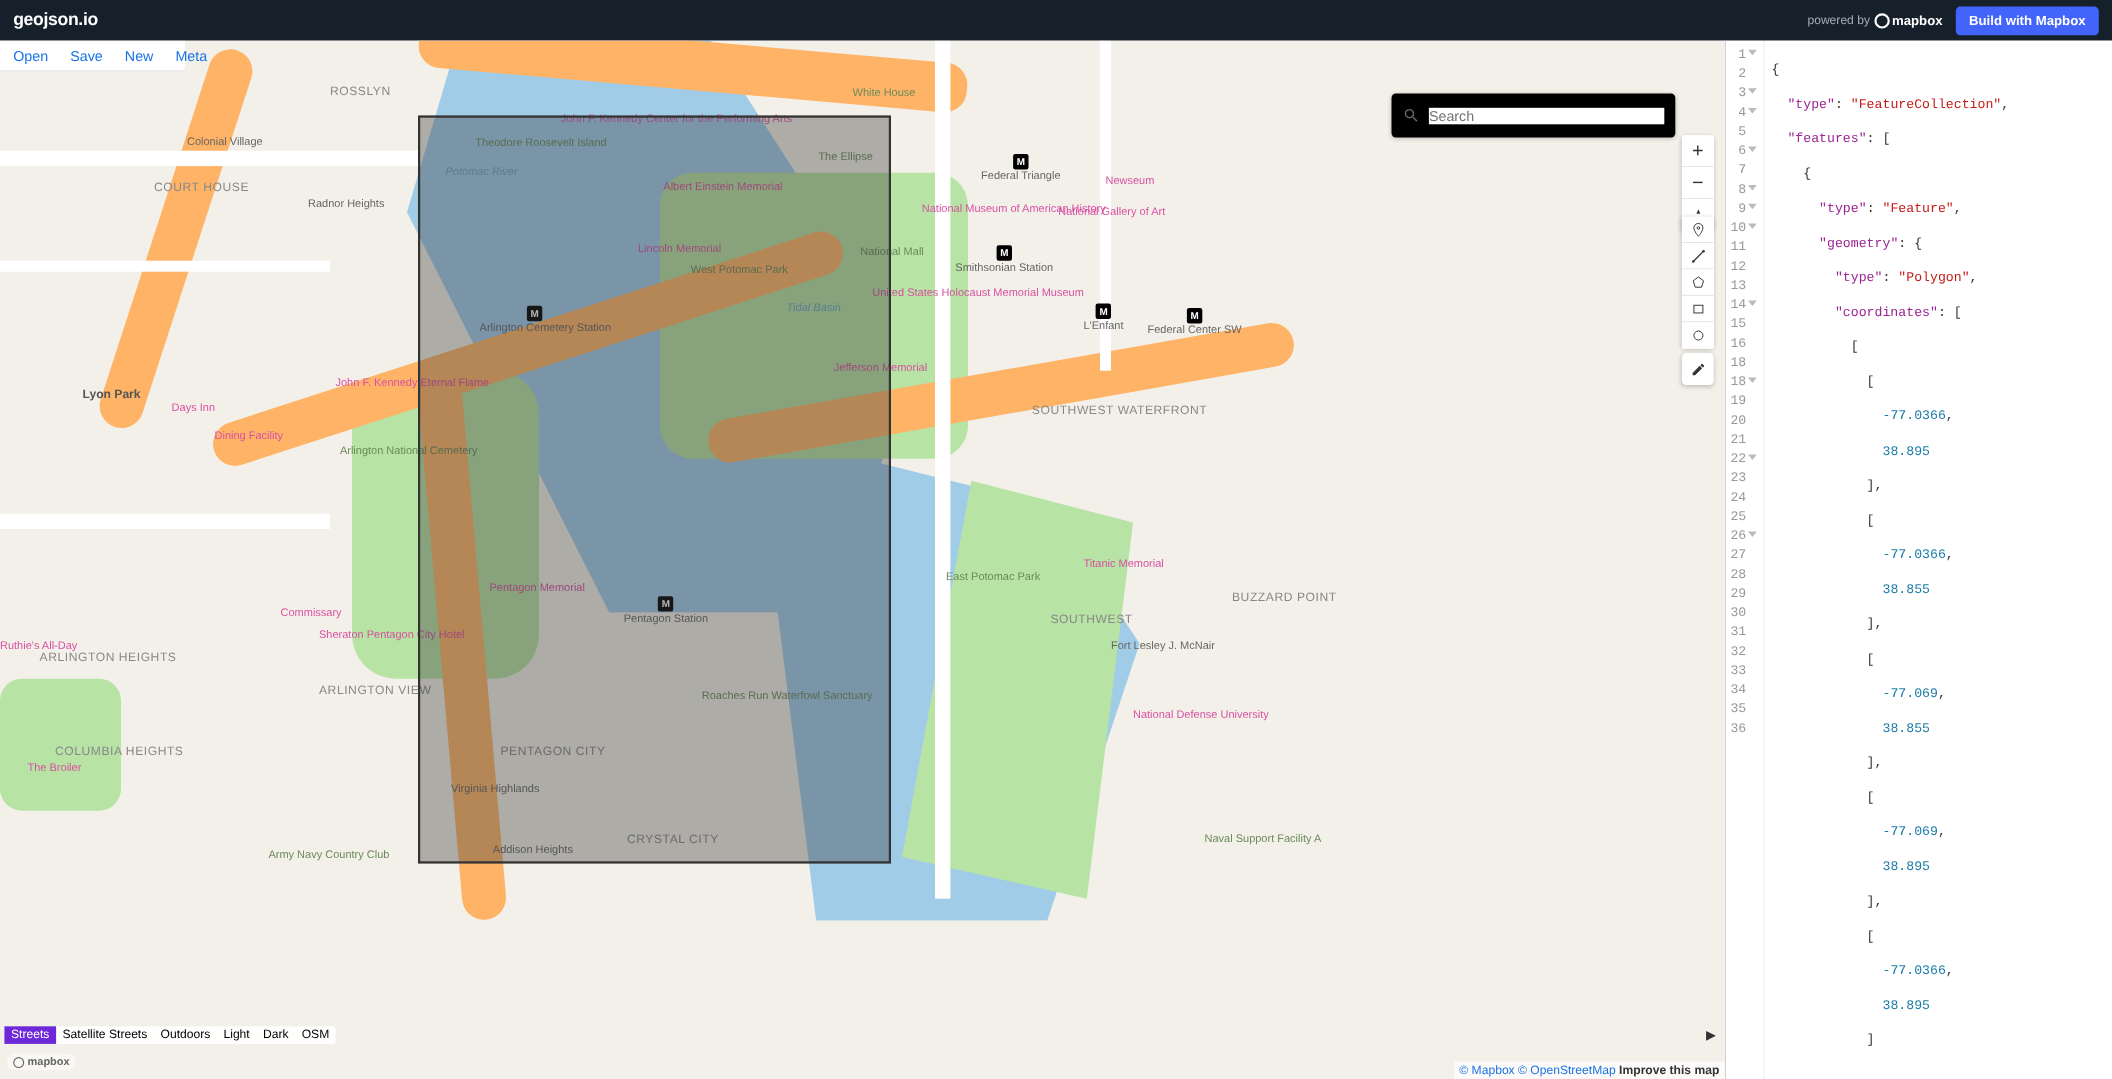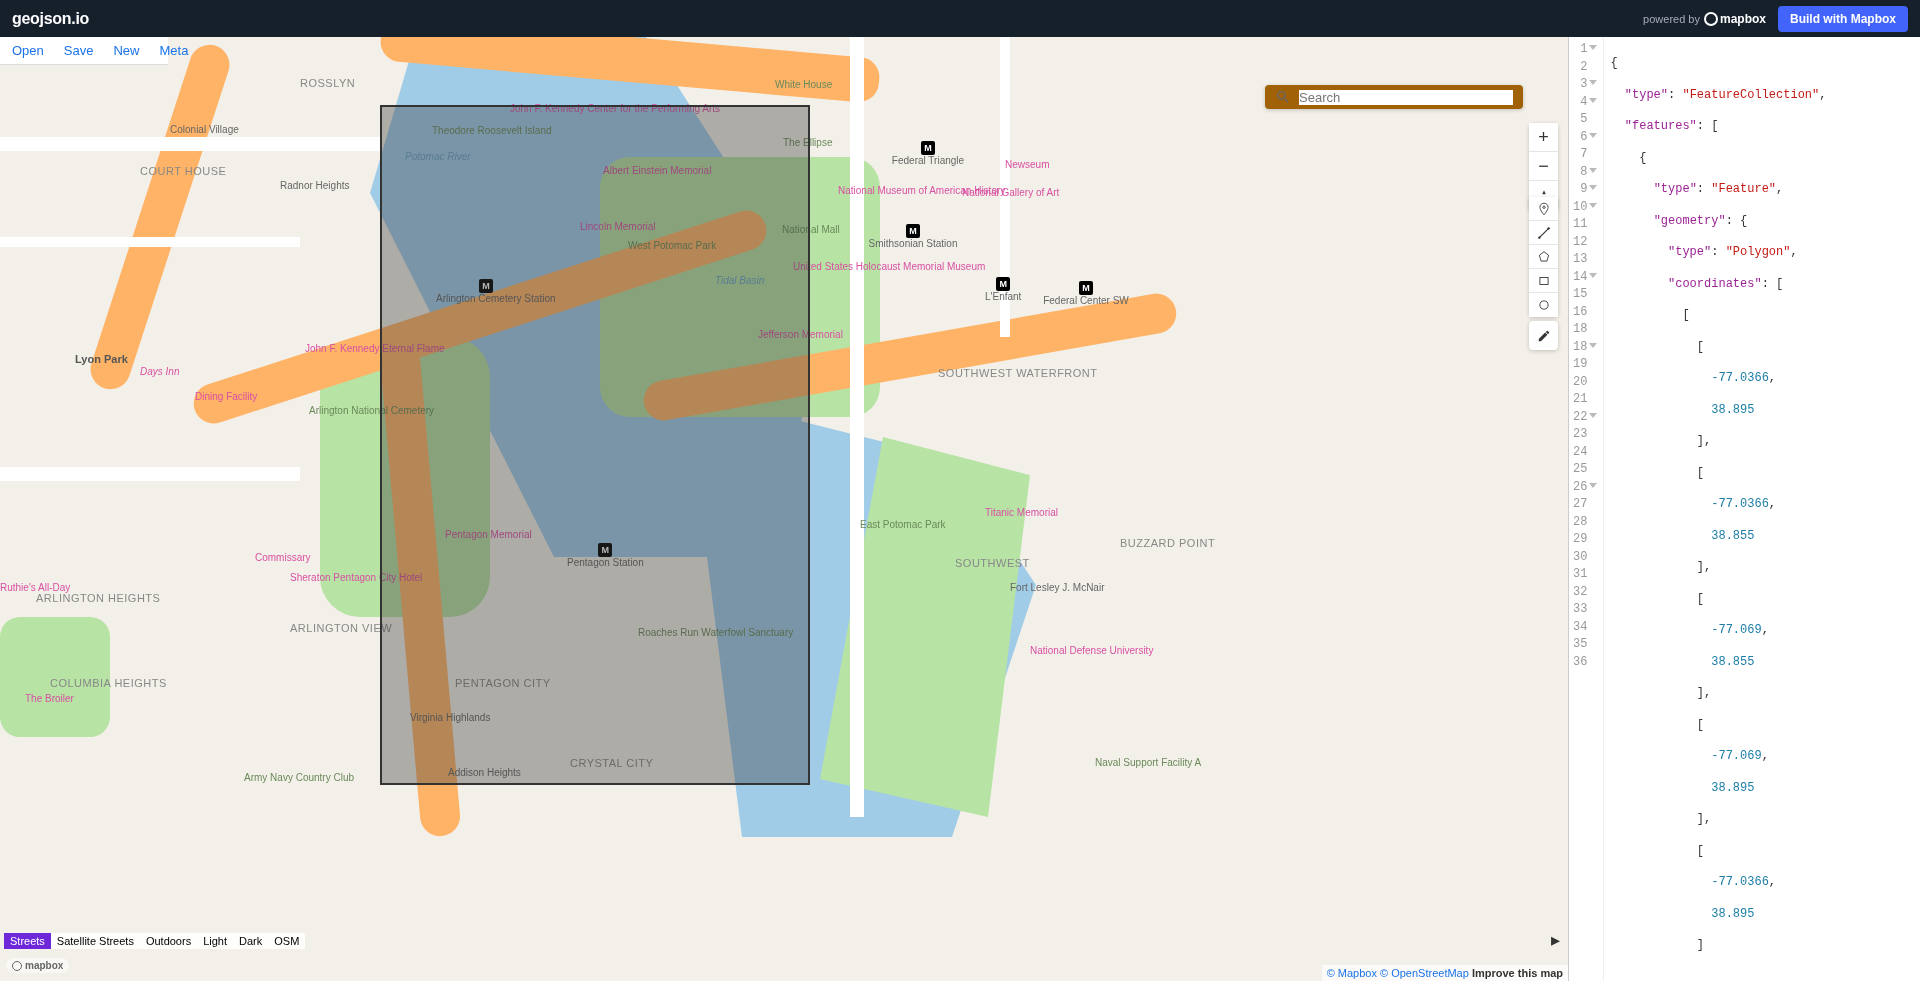--- a/index.html
+++ b/index.html
@@ -26,21 +26,21 @@
 .map-bg { position: absolute; inset: 0; }
 .water { position: absolute; background: #a0cce8; }
 .park { position: absolute; background: #b7e3a4; }
 .road { position: absolute; background: #fff; }
 .highway { position: absolute; background: #ffb366; }
 
 
 .polygon-overlay { position: absolute; left: 380px; top: 68px; width: 430px; height: 680px; background: rgba(60,60,60,0.38); border: 2px solid #333; }
 
 
-.search-box { position: absolute; top: 48px; right: 45px; width: 258px; height: 24px; background: #a16207; border-radius: 4px; box-shadow: 0 1px 4px rgba(0,0,0,0.2); display: flex; align-items: center; padding: 0 10px; }
+.search-box { position: absolute; top: 48px; right: 45px; width: 258px; height: 40px; background: #000000; border-radius: 4px; box-shadow: 0 1px 4px rgba(0,0,0,0.2); display: flex; align-items: center; padding: 0 10px; }
 .search-box svg { width: 16px; height: 16px; fill: #666; }
 .search-box input { border: none; outline: none; margin-left: 8px; font-size: 13px; flex: 1; }
 
 .zoom-controls { position: absolute; top: 86px; right: 10px; width: 29px; background: #fff; border-radius: 4px; box-shadow: 0 1px 4px rgba(0,0,0,0.2); }
 .zoom-controls button { width: 29px; height: 29px; border: none; background: #fff; cursor: pointer; display: flex; align-items: center; justify-content: center; font-size: 18px; color: #333; }
 .zoom-controls button:not(:last-child) { border-bottom: 1px solid #e5e5e5; }
 .compass-btn svg { width: 14px; height: 14px; }
 
 .draw-tools { position: absolute; top: 160px; right: 10px; width: 29px; background: #fff; border-radius: 4px; box-shadow: 0 1px 4px rgba(0,0,0,0.2); }
 .draw-tools button { width: 29px; height: 24px; border: none; background: #fff; cursor: pointer; display: flex; align-items: center; justify-content: center; }
@@ -144,21 +144,21 @@
     <div class="map-label neighborhood" style="left:290px; top:585px; width:90px;">ARLINGTON VIEW</div>
     <div class="map-label neighborhood" style="left:455px; top:640px; width:90px;">PENTAGON CITY</div>
     <div class="map-label" style="left:410px; top:675px; width:80px;">Virginia Highlands</div>
     <div class="map-label" style="left:448px; top:730px;">Addison Heights</div>
     <div class="map-label neighborhood" style="left:570px; top:720px; width:70px;">CRYSTAL CITY</div>
     <div class="map-label neighborhood" style="left:955px; top:520px;">SOUTHWEST</div>
     <div class="map-label neighborhood" style="left:938px; top:330px; width:110px;">SOUTHWEST WATERFRONT</div>
     <div class="map-label neighborhood" style="left:1080px; top:500px; width:80px;margin-left:40px;">BUZZARD POINT</div>
 
     <div class="map-label area" style="left:775px; top:42px;">White House</div>
-    <div class="map-label area" style="left:783px; top:100px;">The Ellipse</div>
+    <div class="map-label area" style="left:744px; top:100px;">The Ellipse</div>
     <div class="map-label area" style="left:782px; top:187px;">National Mall</div>
     <div class="map-label area" style="left:628px; top:203px;">West Potomac Park</div>
     <div class="map-label" style="left:715px; top:238px; color:#6aa3c5; font-style:italic;">Tidal Basin</div>
     <div class="map-label" style="left:405px; top:114px; color:#6aa3c5; font-style:italic;">Potomac River</div>
     <div class="map-label area" style="left:860px; top:482px;">East Potomac Park</div>
     <div class="map-label area" style="left:309px; top:368px; width:120px;">Arlington National Cemetery</div>
     <div class="map-label area" style="left:638px; top:590px; width:110px;">Roaches Run Waterfowl Sanctuary</div>
     <div class="map-label area" style="left:432px; top:88px; width:100px;">Theodore Roosevelt Island</div>
     <div class="map-label area" style="left:244px; top:735px; width:90px;">Army Navy Country Club</div>
 
@@ -167,21 +167,21 @@
     <div class="map-label poi" style="left:603px; top:128px; width:90px;">Albert Einstein Memorial</div>
     <div class="map-label poi" style="left:510px; top:66px; width:130px;">John F. Kennedy Center for the Performing Arts</div>
     <div class="map-label poi" style="left:793px; top:224px; width:130px;">United States Holocaust Memorial Museum</div>
     <div class="map-label poi" style="left:962px; top:150px;">National Gallery of Art</div>
     <div class="map-label poi" style="left:838px; top:148px; width:120px;">National Museum of American History</div>
     <div class="map-label poi" style="left:1005px; top:122px;">Newseum</div>
     <div class="map-label poi" style="left:985px; top:470px;">Titanic Memorial</div>
     <div class="map-label poi" style="left:445px; top:492px;">Pentagon Memorial</div>
     <div class="map-label poi" style="left:290px; top:535px; width:120px;">Sheraton Pentagon City Hotel</div>
     <div class="map-label poi" style="left:255px; top:515px;">Commissary</div>
-    <div class="map-label poi" style="left:140px; top:329px;font-style:italic;">Days Inn</div>
+    <div class="map-label poi" style="left:156px; top:329px;">Days Inn</div>
     <div class="map-label poi" style="left:195px; top:354px;">Dining Facility</div>
     <div class="map-label poi" style="left:0px; top:545px;">Ruthie's All-Day</div>
     <div class="map-label poi" style="left:25px; top:656px;">The Broiler</div>
     <div class="map-label poi" style="left:305px; top:306px; width:100px;">John F. Kennedy Eternal Flame</div>
     <div class="map-label poi" style="left:1030px; top:608px; width:100px;">National Defense University</div>
     <div class="map-label" style="left:1010px; top:545px;">Fort Lesley J. McNair</div>
     <div class="map-label area" style="left:1095px; top:720px; width:90px;">Naval Support Facility A</div>
 
     <div style="position:absolute; left:567px; top:502px; text-align:center;"><span class="metro-icon">M</span><div class="map-label" style="position:static;">Pentagon Station</div></div>
     <div style="position:absolute; left:436px; top:238px; text-align:center; width:100px;"><span class="metro-icon">M</span><div class="map-label" style="position:static;">Arlington Cemetery Station</div></div>

